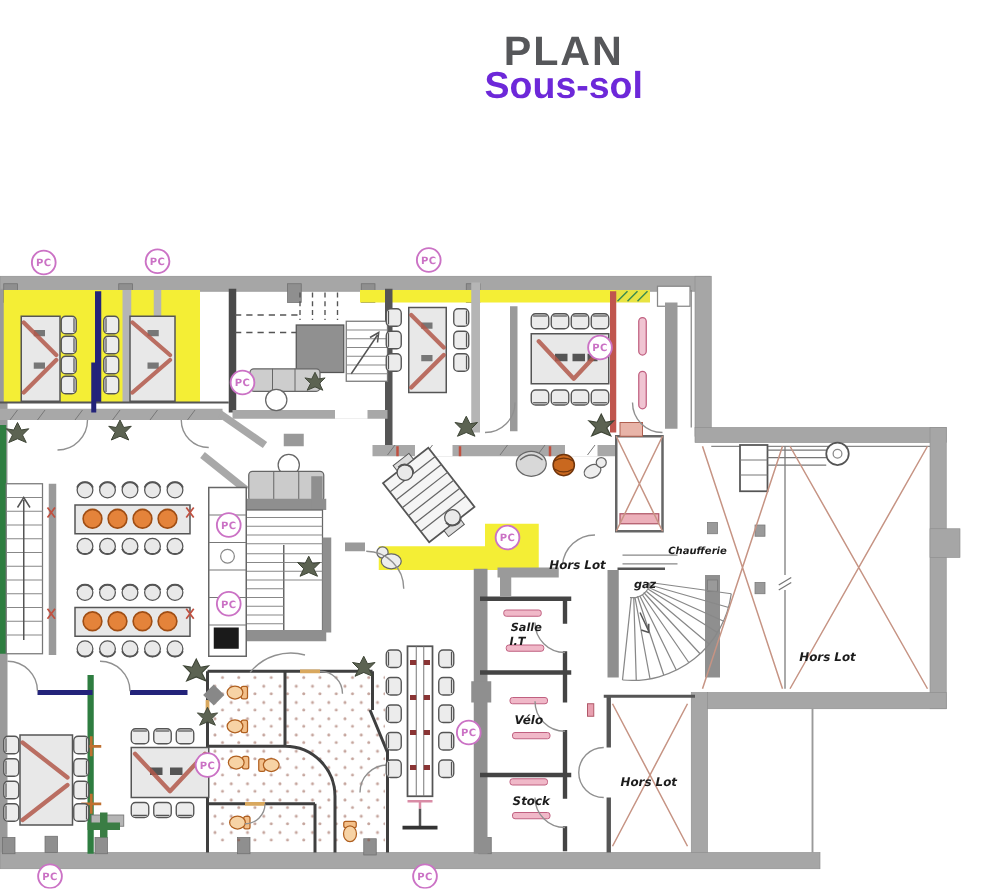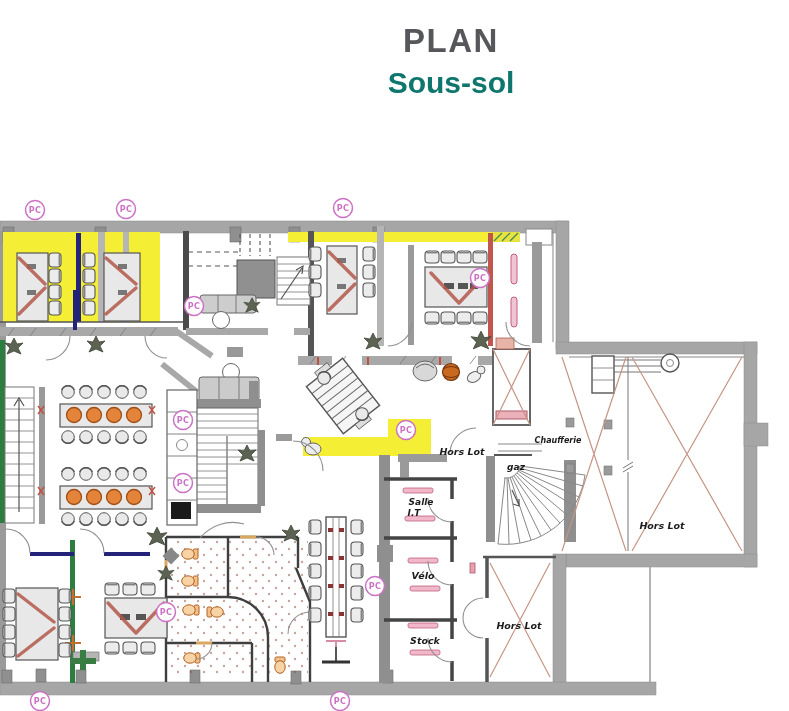--- a/index.html
+++ b/index.html
@@ -1,17 +1,17 @@
 <!DOCTYPE html>
 <html><head>
 <meta charset="utf-8">
 <style>
   html,body{margin:0;padding:0;background:#fff;width:789px;height:711px;overflow:hidden;position:relative;font-family:"Liberation Sans",sans-serif}
   .page-title{position:absolute;top:22px;left:451px;transform:translateX(-50%);font:700 33px "Liberation Sans",sans-serif;color:#56575a;letter-spacing:1.5px;white-space:nowrap}
-  .page-subtitle{position:absolute;top:66px;left:451px;transform:translateX(-50%);font:700 30px "Liberation Sans",sans-serif;color:#0f766e;white-space:nowrap}
+  .page-subtitle{position:absolute;top:52px;left:451px;transform:translateX(-50%);font:700 30px "Liberation Sans",sans-serif;color:#6d28d9;white-space:nowrap}
   svg{position:absolute;top:0;left:0}
   .room-label{font-family:"DejaVu Sans",sans-serif;font-style:italic;font-weight:700;fill:#1c1c1c;text-anchor:middle}
   .pc-circle{fill:#ffffff;stroke:#cb72c5;stroke-width:1.5}
   .pc-text{font:700 8px "DejaVu Sans",sans-serif;fill:#cb72c5;text-anchor:middle;letter-spacing:.4px}
   .wall{fill:#a6a6a6;stroke:#8d8d8d;stroke-width:.5}
   .tbl{fill:#e8e8e8;stroke:#555;stroke-width:1.2}
 </style>
 </head>
 <body>
 

